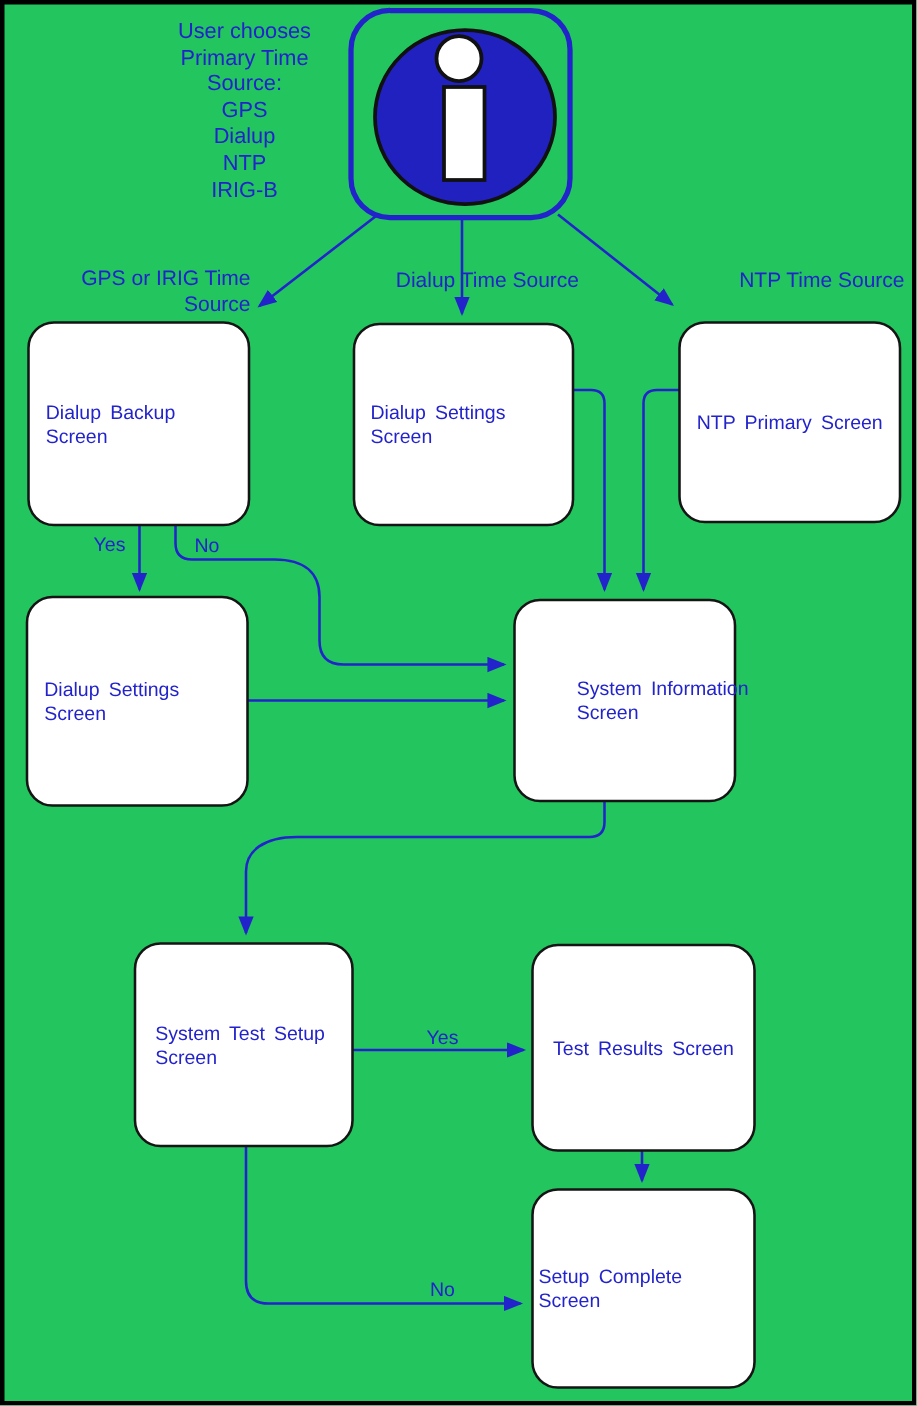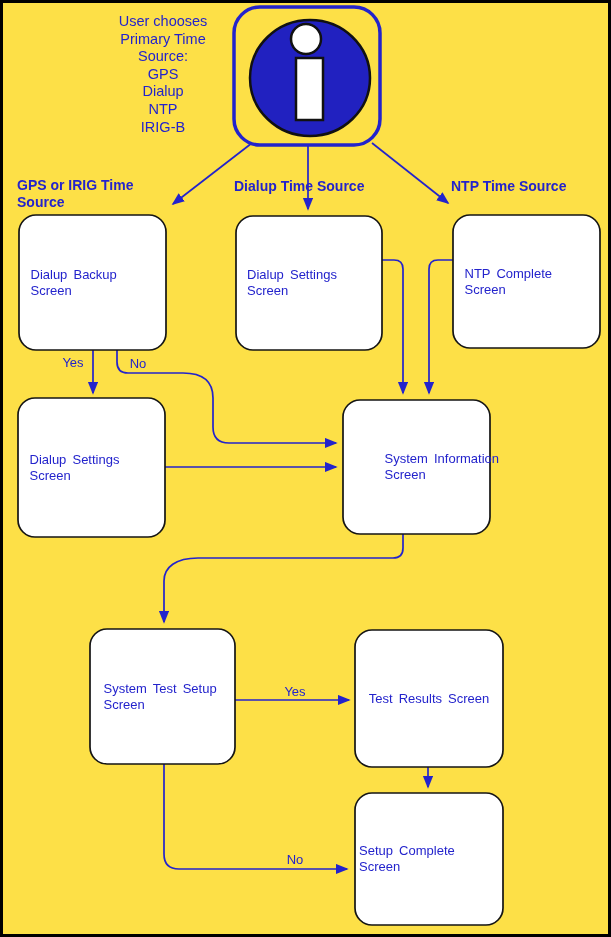--- a/index.html
+++ b/index.html
@@ -6,34 +6,34 @@
     --accent:#2323cc;
     --icon-fill:#2121c0;
     --box-border:#151515;
   }
   html,body{margin:0;padding:0;background:#fff;}
   #canvas{
     position:relative;
     width:611px;height:937px;
     box-sizing:border-box;
     border:3px solid #000;
-    background:#fde047;
+    background:#22c55e;
     font-family:"Liberation Sans", sans-serif;
     overflow:hidden;
   }
   svg{position:absolute;left:0;top:0;}
   .edge{stroke:var(--accent);stroke-width:1.7;fill:none;}
   .node-rect{stroke:var(--box-border);stroke-width:1.7;fill:#ffffff;}
   #arrowhead path{fill:var(--accent);}
   .icon-frame{stroke:var(--accent);stroke-width:3.5;fill:none;}
   .icon-circle{fill:var(--icon-fill);stroke:#111;stroke-width:2.5;}
   .icon-white{fill:#fff;stroke:#111;stroke-width:2.5;}
   .txt{position:absolute;color:var(--accent);}
   .note{width:136px;text-align:center;font-size:14.5px;line-height:17.6px;}
-  .branch-header{font-weight:bold;font-size:14px;text-align:left;line-height:16.5px;}
+  .branch-header{font-weight:normal;font-size:14px;text-align:right;line-height:16.5px;}
   .node-label{
     display:flex;align-items:center;justify-content:center;
     font-size:13px;line-height:16px;word-spacing:2.5px;
   }
   .node-label span{display:block;max-width:124px;}
   .edge-label{font-size:13px;width:36px;text-align:center;}
 </style>
 </head>
 <body>
 
@@ -102,21 +102,21 @@
   <div class="txt branch-header" style="left:231px;top:175px;width:152px;">Dialup Time Source</div>
   <div class="txt branch-header" style="left:448px;top:175px;width:152px;">NTP Time Source</div>
 
   <div class="txt node-label" style="left:16px;top:212px;width:147px;height:135px;">
     <span>Dialup Backup Screen</span>
   </div>
   <div class="txt node-label" style="left:233px;top:213px;width:146px;height:134px;">
     <span>Dialup Settings Screen</span>
   </div>
   <div class="txt node-label" style="left:450px;top:212px;width:147px;height:133px;">
-    <span>NTP Complete Screen</span>
+    <span>NTP Primary Screen</span>
   </div>
   <div class="txt node-label" style="left:15px;top:395px;width:147px;height:139px;">
     <span>Dialup Settings Screen</span>
   </div>
   <div class="txt node-label" style="left:340px;top:397px;width:147px;height:134px;padding-left:27px;">
     <span style="max-width:118px;">System Information Screen</span>
   </div>
   <div class="txt node-label" style="left:87px;top:626px;width:145px;height:135px;">
     <span style="max-width:118px;">System Test Setup Screen</span>
   </div>

